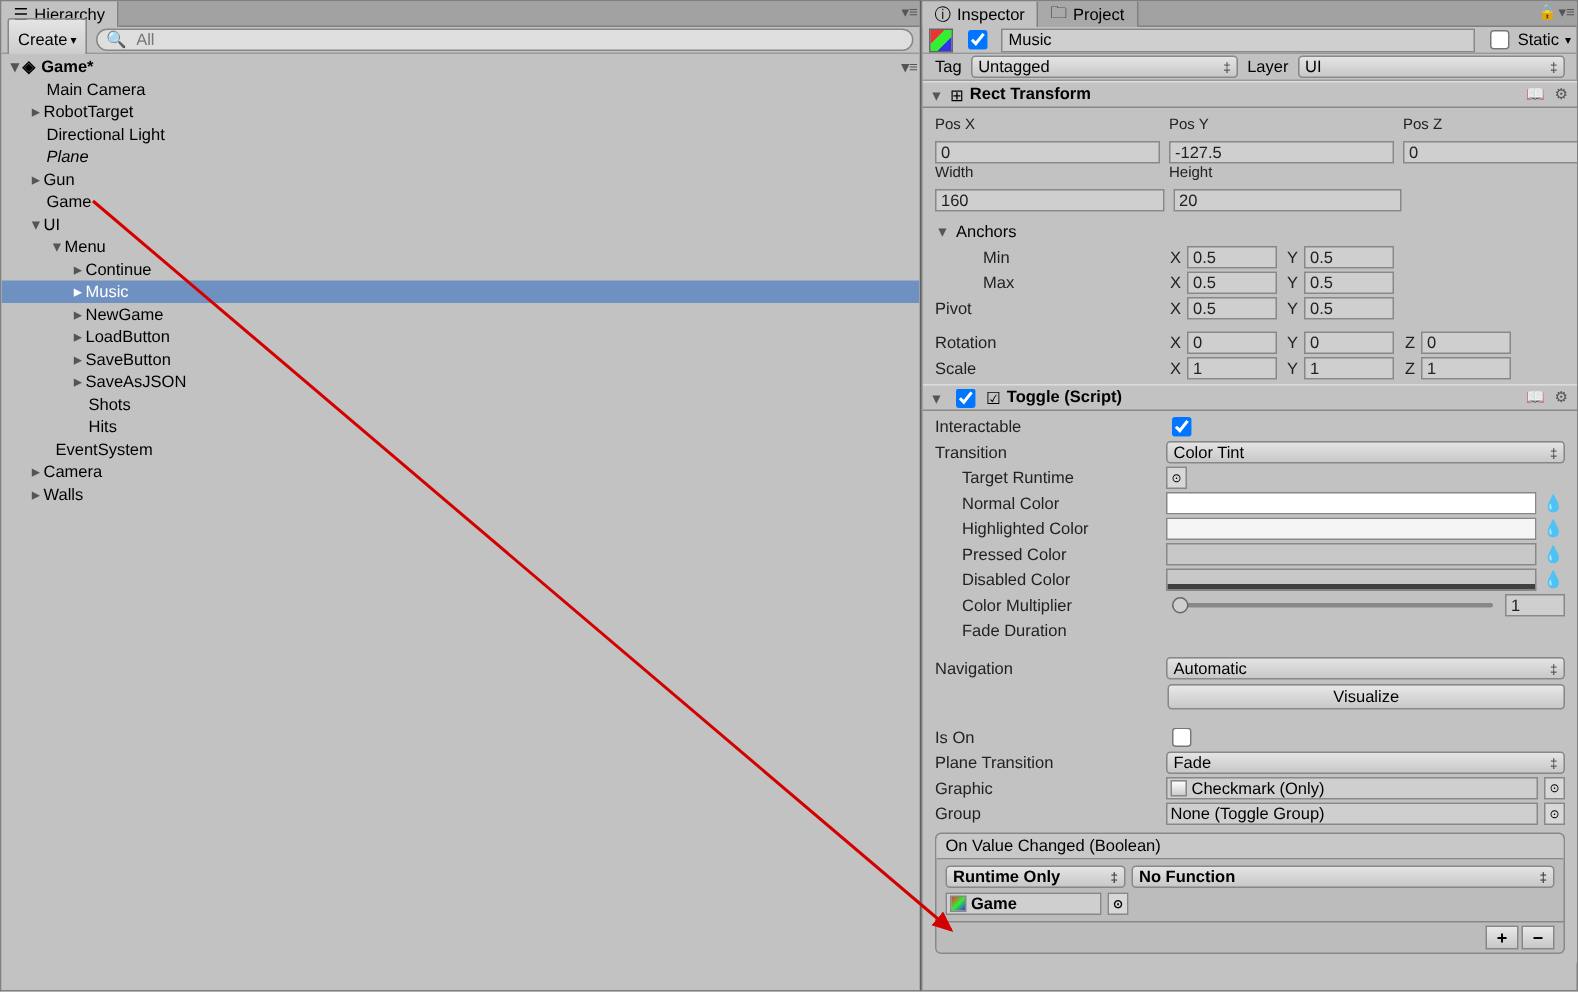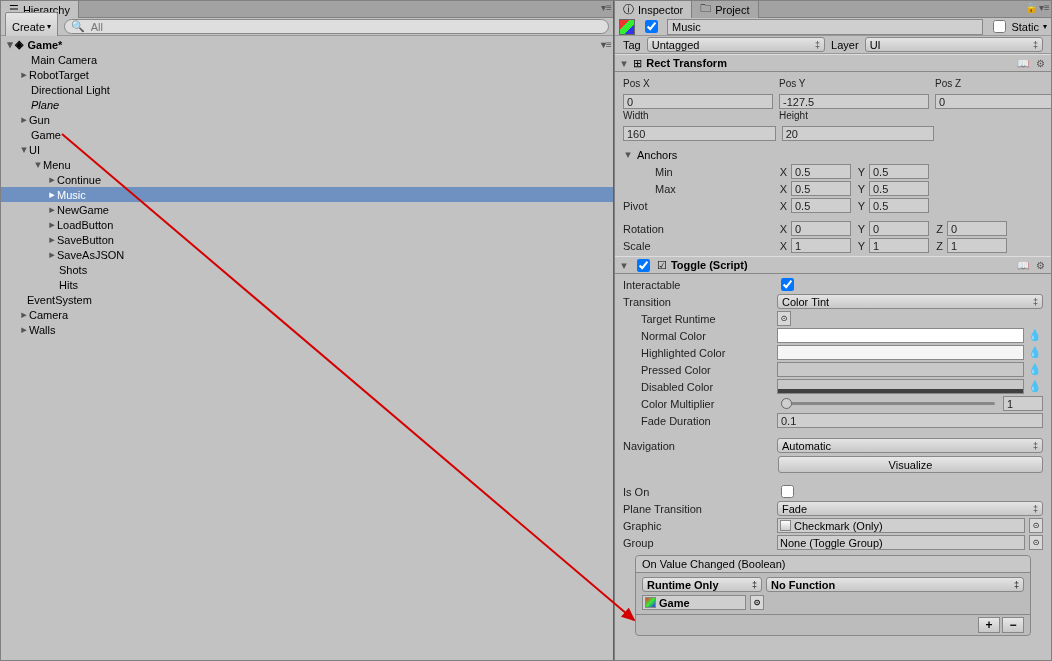--- a/index.html
+++ b/index.html
@@ -46,21 +46,21 @@
 .axis-lbl { width:10px; text-align:right; color:#222;}
 .object-field { flex:1; height:15px; background:#cfcfcf; border:1px solid #888; display:flex; align-items:center; padding:0 2px; gap:3px; cursor:pointer;}
 .object-field .small-icon { width:11px; height:11px; background:linear-gradient(#fff,#ccc); border:1px solid #888;}
 .dot-btn { width:14px; height:15px; display:flex; align-items:center; justify-content:center; border:1px solid #888; background:#d8d8d8; cursor:pointer; font-size:8px;}
 .color-swatch { flex:1; height:15px; border:1px solid #888; cursor:pointer;}
 .eyedrop { width:15px; height:15px; display:flex; align-items:center; justify-content:center; cursor:pointer;}
 .slider-track { flex:1; height:3px; background:#888; border-radius:2px; position:relative; margin:0 4px;}
 .slider-thumb { position:absolute; left:0; top:-4px; width:11px; height:11px; background:#cfcfcf; border:1px solid #666; border-radius:50%;}
 .wide-btn { height:17px; background:linear-gradient(#e8e8e8,#c8c8c8); border:1px solid #888; border-radius:3px; display:flex; align-items:center; justify-content:center; cursor:pointer; margin:2px 8px 2px 163px;}
 
-.event-box { margin:4px 20px; border:1px solid #888; border-radius:4px; background:#bcbcbc;}
+.event-box { margin:4px 8px; border:1px solid #888; border-radius:4px; background:#bcbcbc;}
 .event-hdr { background:#c8c8c8; border-bottom:1px solid #888; padding:2px 6px; border-radius:4px 4px 0 0;}
 .event-body { padding:4px 6px; display:flex; flex-direction:column; gap:3px;}
 .event-row1 { display:flex; gap:4px;font-weight:bold;}
 .event-foot { display:flex; justify-content:flex-end; padding:2px 6px; gap:2px; border-top:1px solid #888;}
 .sq-btn { width:22px; height:16px; background:linear-gradient(#e8e8e8,#c8c8c8); border:1px solid #888; display:flex; align-items:center; justify-content:center; cursor:pointer; font-size:12px; font-weight:bold;}
 
 .rect-box { display:flex; gap:10px; padding:4px 8px;}
 .anchor-widget { width:42px; height:42px; background:#d8d8d8; border:1px solid #888; position:relative; cursor:pointer;}
 .anchor-widget .cross { position:absolute; left:10px; top:10px; width:22px; height:22px; border:1px solid #a03030;}
 .side-txt { writing-mode:vertical-rl; font-size:9px; color:#666;}
@@ -153,21 +153,21 @@
     <div class="tree-row" style="padding-left:46px;">
         <span class="toggle-icon">▸</span>
         <span>SaveAsJSON</span>
       </div>
     <div class="tree-row" style="padding-left:58px;">
         <span>Shots</span>
       </div>
     <div class="tree-row" style="padding-left:58px;">
         <span>Hits</span>
       </div>
-    <div class="tree-row" style="padding-left:26px;">
+    <div class="tree-row" style="padding-left:36px;">
         <span>EventSystem</span>
       </div>
     <div class="tree-row" style="padding-left:18px;">
         <span class="toggle-icon">▸</span>
         <span>Camera</span>
       </div>
     <div class="tree-row" style="padding-left:18px;">
         <span class="toggle-icon">▸</span>
         <span>Walls</span>
       </div>
@@ -347,21 +347,20 @@
     </div>
     <div class="field-row">
           <span class="lbl indent">Color Multiplier</span>
       <div class="slider-track">
             <div class="slider-thumb"></div>
           </div>
       <input class="num-in" style="width: 40px;" value="1">
     </div>
     <div class="field-row">
           <span class="lbl indent">Fade Duration</span>
-      <input class="num-in" style="flex: 1 1 0%; width: auto;" value="0.1">
     </div>
     <div style="height:8px;"></div>
     <div class="field-row">
           <span class="lbl">Navigation</span>
       <div class="dd">
             <span>Automatic</span>
           </div>
     </div>
     <div class="wide-btn">
           <span>Visualize</span>

